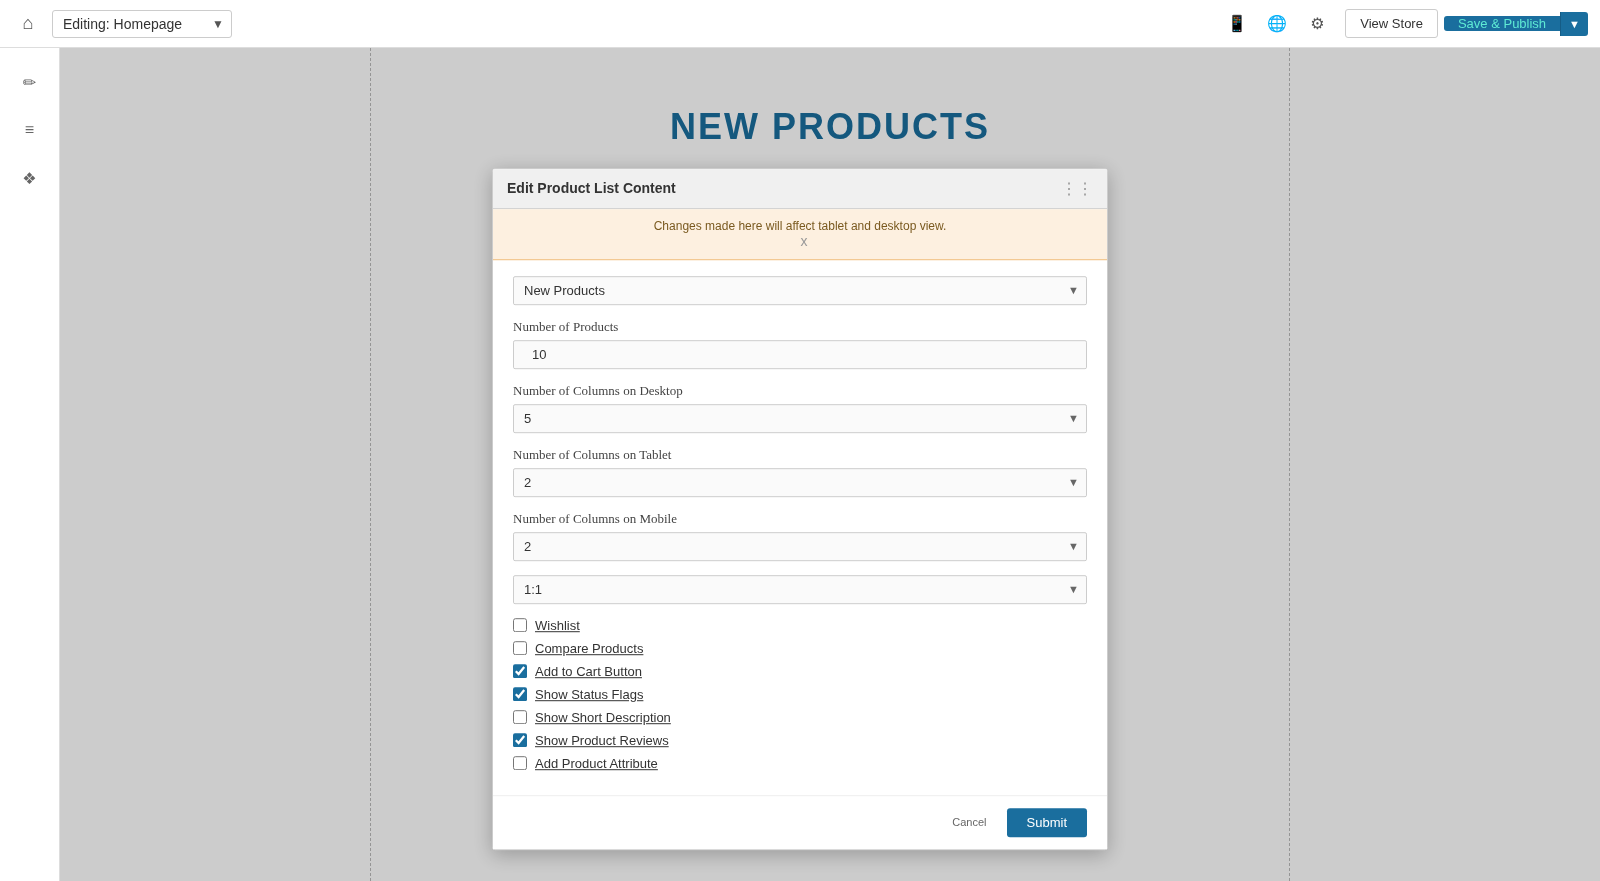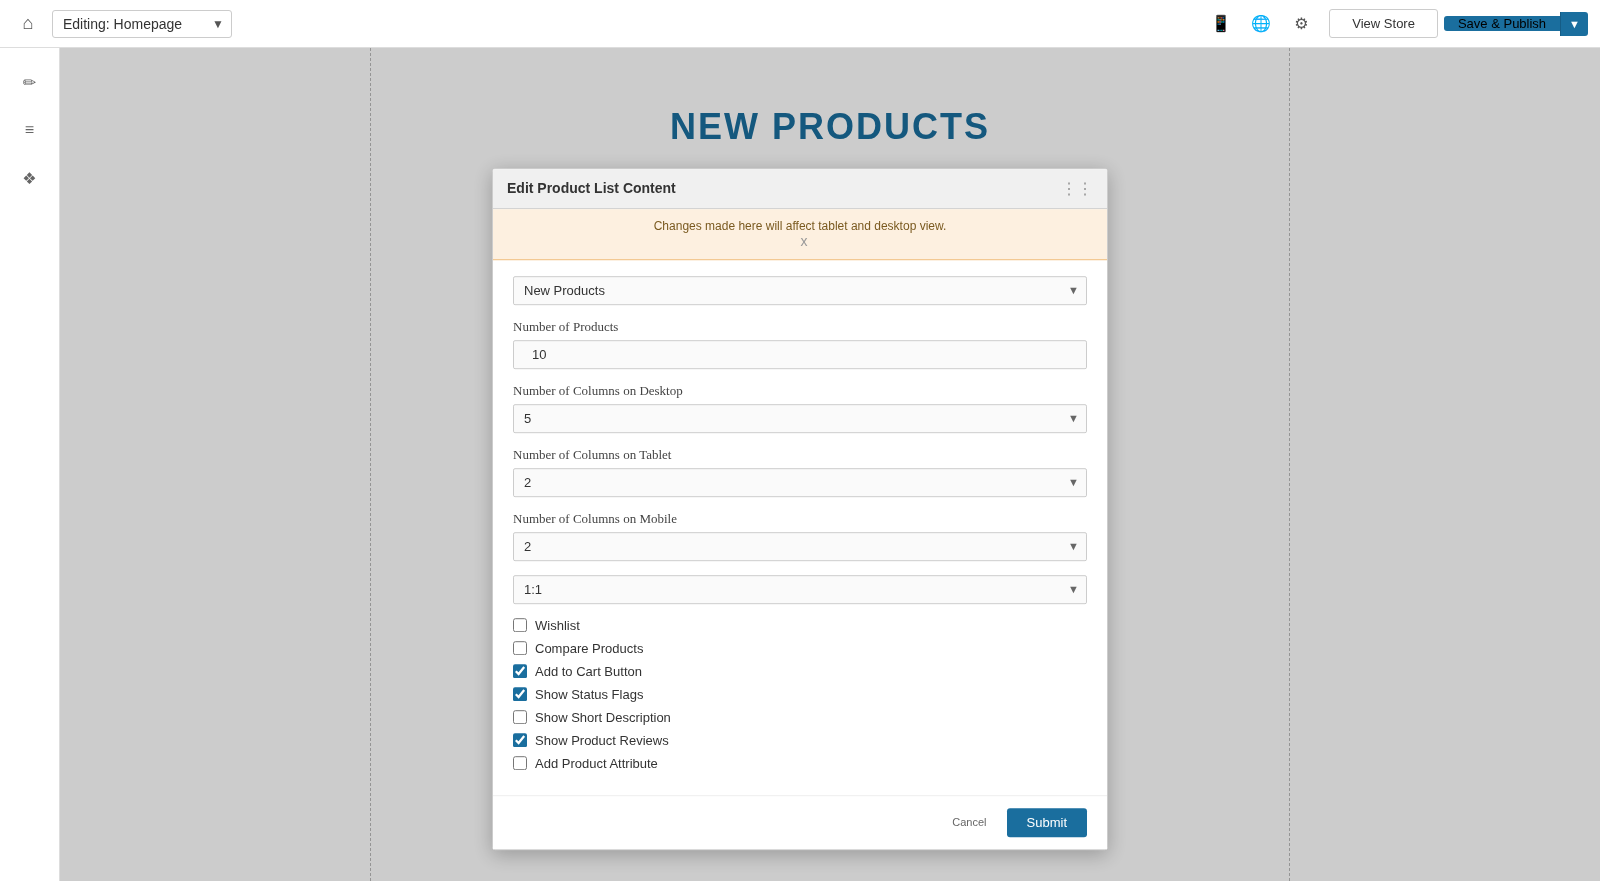--- a/index.html
+++ b/index.html
@@ -28,24 +28,24 @@
       pointer-events: none; color: #555; font-size: 12px;
     }
     .topbar-spacer { flex: 1; }
     .topbar-icons { display: flex; align-items: center; gap: 8px; margin-right: 12px; }
     .topbar-icon-btn {
       width: 32px; height: 32px; display: flex; align-items: center; justify-content: center;
       color: #555; font-size: 16px; cursor: pointer; border-radius: 3px;
     }
     .btn-view-store {
       background: #fff; border: 1px solid #ccc; color: #333;
-      padding: 6px 22px; font-size: 13px; border-radius: 3px; cursor: pointer; margin-right: 6px;
+      padding: 6px 14px; font-size: 13px; border-radius: 3px; cursor: pointer; margin-right: 6px;
     }
     .btn-save-publish {
-      background: #1a6e9e; color: #000000; border: none;
+      background: #1a6e9e; color: #5eead4; border: none;
       padding: 0 14px; font-size: 13px; border-radius: 3px 0 0 3px; cursor: pointer;
     }
     .btn-save-arrow {
       background: #1a6e9e; color: #fff; border: none; border-left: 1px solid #155c85;
       padding: 6px 8px; font-size: 11px; border-radius: 0 3px 3px 0; cursor: pointer;
     }
 
     
     .left-sidebar {
       position: fixed; left: 0; top: 48px; bottom: 0; width: 60px;
@@ -134,21 +134,21 @@
       padding: 6px 28px 6px 10px; font-size: 13px; color: #333; border-radius: 2px;
       cursor: pointer;
     }
     .form-select-arrow {
       position: absolute; right: 8px; top: 50%; transform: translateY(-50%);
       pointer-events: none; color: #666; font-size: 11px;
     }
     .checkboxes-section { margin-top: 4px; }
     .checkbox-item {
       display: flex; align-items: center; gap: 8px;
-      margin-bottom: 8px; font-size: 13px; color: #333; cursor: pointer;
+      margin-bottom: 8px; font-size: 13px; color: #333; cursor: pointer; text-decoration: underline;
     }
     .checkbox-input {
       width: 14px; height: 14px; cursor: pointer; accent-color: #1a6e9e;
     }
     .modal-footer {
       border-top: 1px solid #eee; padding: 12px 20px;
       display: flex; justify-content: flex-end; align-items: center; gap: 10px;
       background: #fff;
     }
     .btn-cancel {

